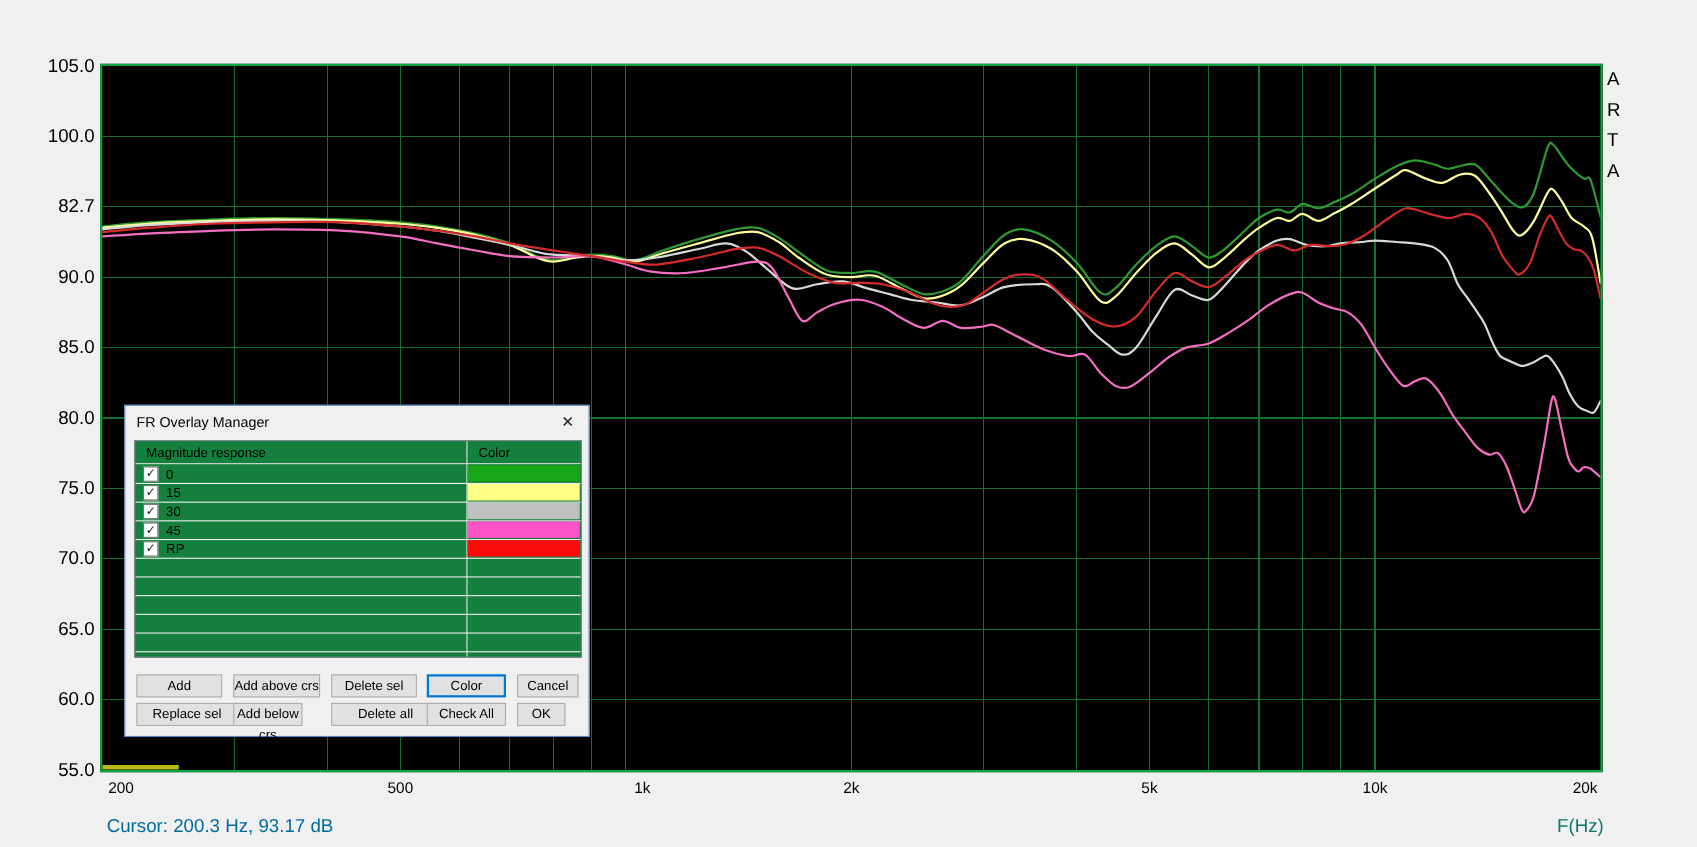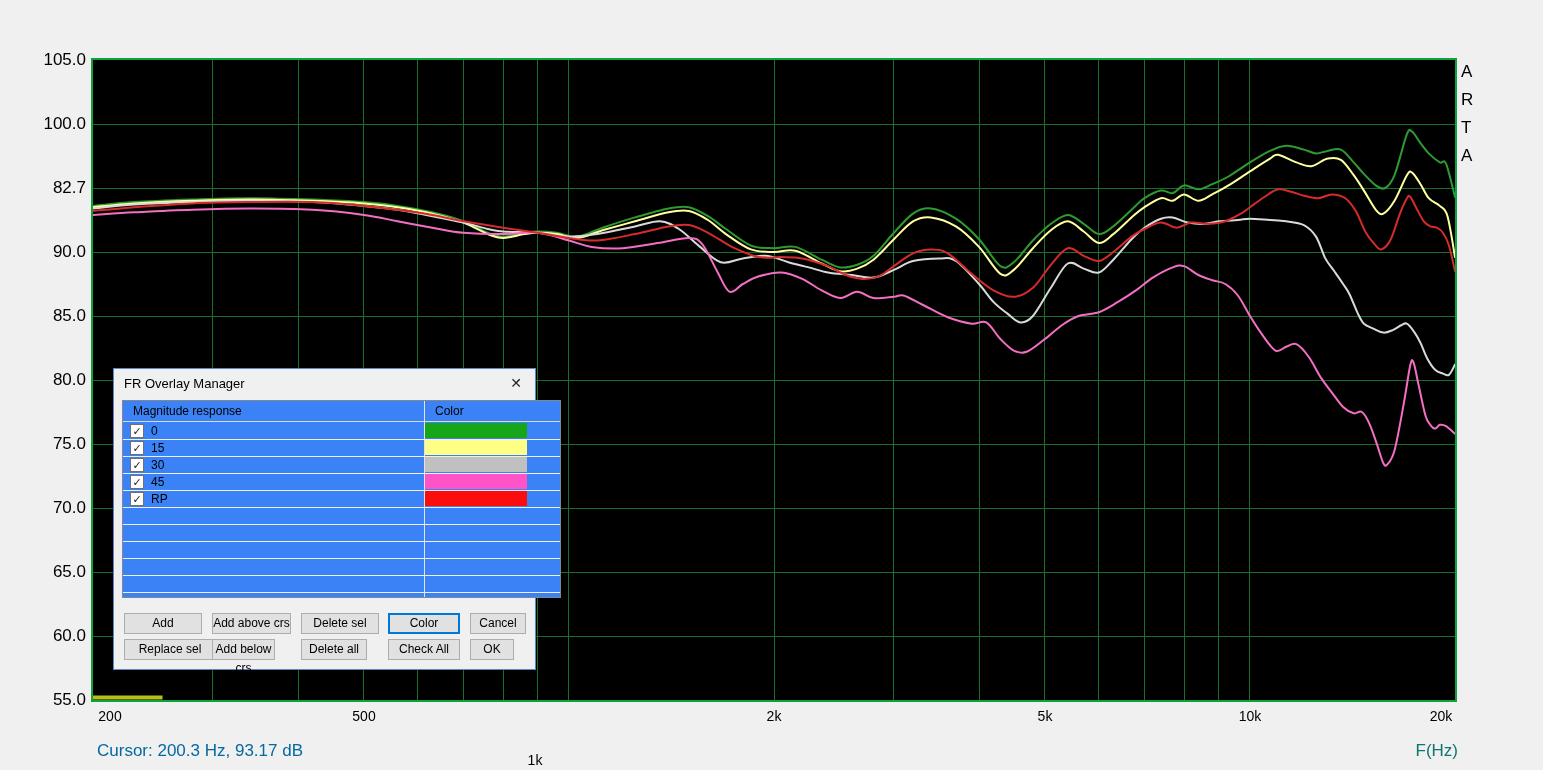--- a/index.html
+++ b/index.html
@@ -15,21 +15,21 @@
   .x-label{position:absolute;top:708px;font-size:14px;color:#000;transform:translateX(-50%);white-space:nowrap;}
   .brand-letter{position:absolute;left:1461px;font-size:17px;color:#000;}
   .cursor-status{position:absolute;left:97px;top:741px;font-size:17px;color:#0369a1;}
   .fhz{position:absolute;left:1402px;top:741px;width:56px;text-align:right;font-size:17px;color:#0f766e;}
 
   .dialog{position:absolute;left:113px;top:368px;width:421px;height:300px;background:#f0f0f0;
           border:1px solid #5b87c7;box-shadow:0 0 0 1px rgba(0,0,0,0.12);font-size:12px;}
   .dialog-title{position:absolute;left:10px;top:7px;font-size:13px;color:#000;}
   .dialog-close{position:absolute;right:9px;top:4px;width:20px;height:20px;text-align:center;
                 line-height:20px;font-size:14px;color:#222;cursor:default;}
-  .list{position:absolute;left:8px;top:31px;width:405px;height:196px;background:#3b82f6;border:1px solid #828790;overflow:hidden;padding-left:32px;}
+  .list{position:absolute;left:8px;top:31px;width:405px;height:196px;background:#15803d;border:1px solid #828790;overflow:hidden;}
   .list-header{position:absolute;left:0;top:0;width:100%;height:20px;border-bottom:1px solid #d9d9d9;}
   .list-header .h1{position:absolute;left:10px;top:3px;color:#000;}
   .list-header .h2{position:absolute;left:312px;top:3px;color:#000;}
   .col-divider{position:absolute;left:301px;top:0;width:1px;height:100%;background:#e4e4e4;}
   .list-row{position:absolute;left:0;width:100%;height:17px;border-bottom:1px solid #efefef;}
   .checkbox{position:absolute;left:7px;top:2px;width:12px;height:12px;background:#fff;border:1px solid #707070;
             text-align:center;line-height:12px;font-size:11px;color:#1a1a1a;}
   .row-label{position:absolute;left:28px;top:2px;color:#000;}
   .swatch{position:absolute;left:302px;top:1px;width:102px;height:15px;}
   .btn{position:absolute;height:21px;background:#e1e1e1;border:1px solid #adadad;font-size:12px;color:#000;
@@ -89,21 +89,21 @@
       <div class="y-label" style="left: 2px; top: 370px;">80.0</div>
       <div class="y-label" style="left: 2px; top: 434px;">75.0</div>
       <div class="y-label" style="left: 2px; top: 498px;">70.0</div>
       <div class="y-label" style="left: 2px; top: 562px;">65.0</div>
       <div class="y-label" style="left: 2px; top: 626px;">60.0</div>
       <div class="y-label" style="left: 2px; top: 690px;">55.0</div>
     </div>
   <div id="x-labels">
       <div class="x-label" style="left: 110px;">200</div>
       <div class="x-label" style="left: 363.997px;">500</div>
-      <div class="x-label" style="left: 535px; margin-top: 44px;">1k</div>
+      <div class="x-label" style="left: 584px;">1k</div>
       <div class="x-label" style="left: 774px;">2k</div>
       <div class="x-label" style="left: 1045px;">5k</div>
       <div class="x-label" style="left: 1250px;">10k</div>
       <div class="x-label" style="left: 1441px;">20k</div>
     </div>
   <div id="brand">
       <div class="brand-letter" style="top: 62px;">A</div>
       <div class="brand-letter" style="top: 90px;">R</div>
       <div class="brand-letter" style="top: 118px;">T</div>
       <div class="brand-letter" style="top: 146px;">A</div>
@@ -156,19 +156,19 @@
         </div>
     </div>
     <div id="dialog-buttons">
         <div class="btn" style="left: 10px; top: 244px; width: 78px;">Add</div>
         <div class="btn" style="left: 98px; top: 244px; width: 79px;">Add above crs</div>
         <div class="btn" style="left: 187px; top: 244px; width: 78px;">Delete sel</div>
         <div class="btn focused" style="left: 274px; top: 244px; width: 72px;">Color</div>
         <div class="btn" style="left: 356px; top: 244px; width: 56px;">Cancel</div>
         <div class="btn" style="left: 10px; top: 270px; width: 92px;">Replace sel</div>
         <div class="btn" style="left: 98px; top: 270px; width: 63px;">Add below crs</div>
-        <div class="btn" style="left: 187px; top: 270px; width: 66px;">Delete all</div>
+        <div class="btn" style="left: 187px; top: 270px; width: 99px;">Delete all</div>
         <div class="btn" style="left: 274px; top: 270px; width: 72px;">Check All</div>
         <div class="btn" style="left: 356px; top: 270px; width: 44px;">OK</div>
       </div>
   </div>
 
 </div>
 
 </body></html>

